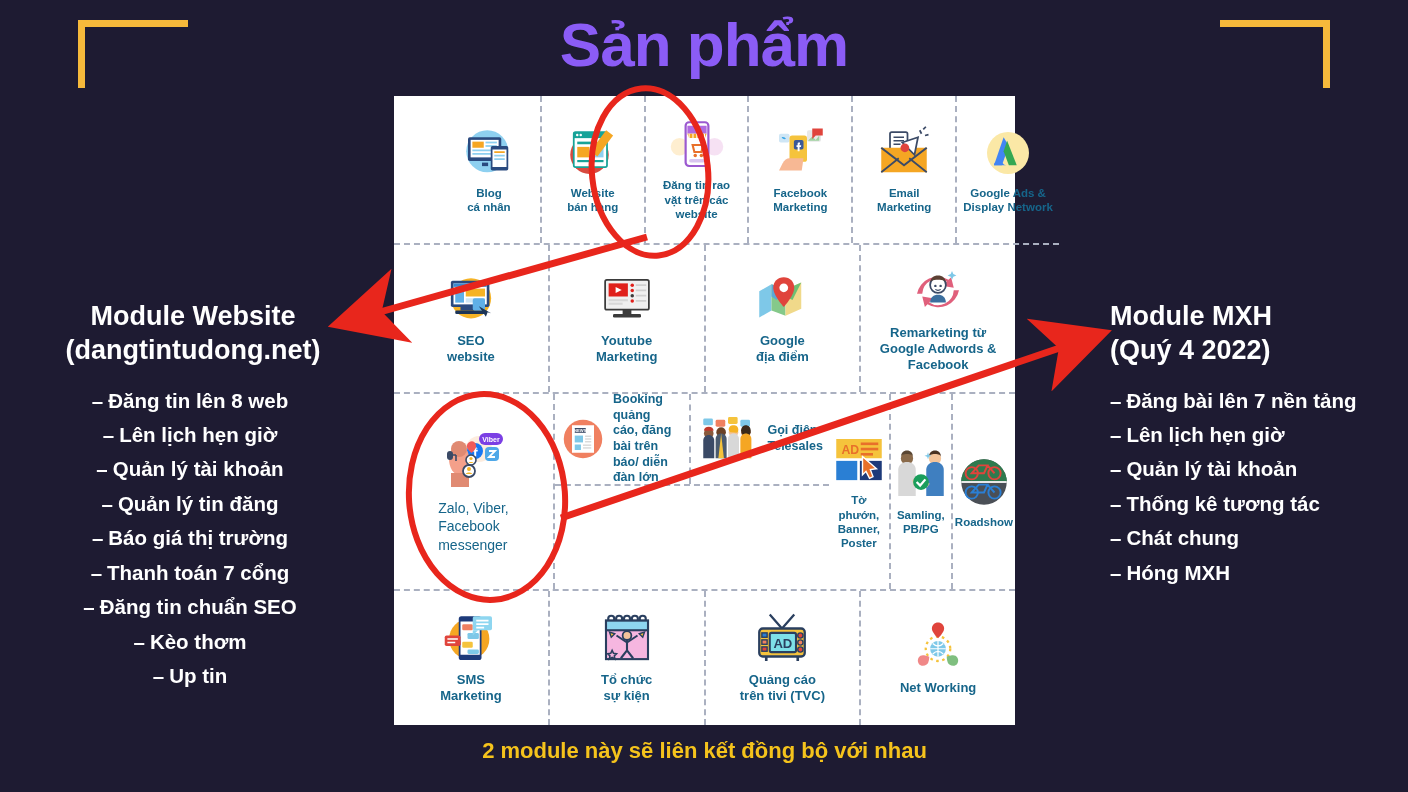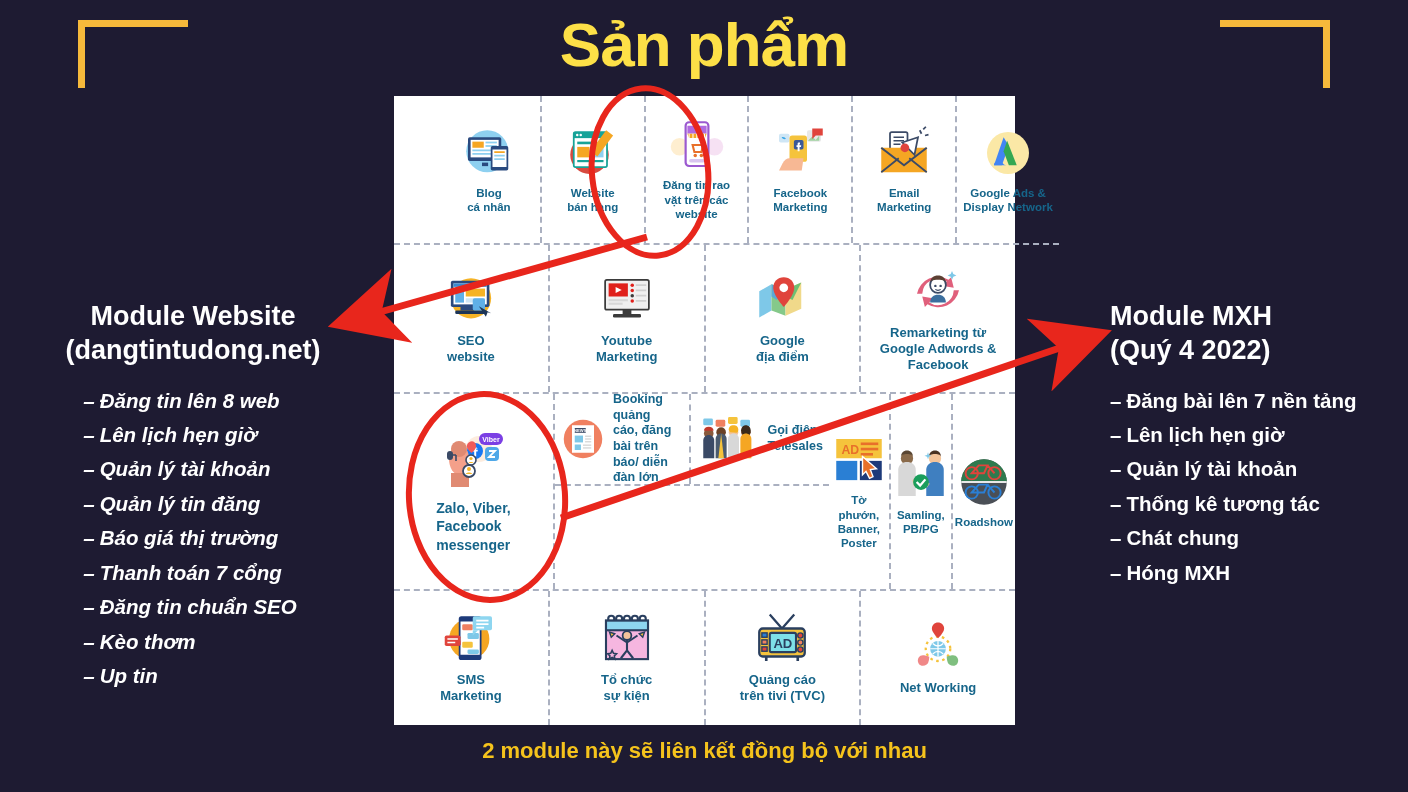--- a/index.html
+++ b/index.html
@@ -15,21 +15,21 @@
   
   .bracket{position:absolute;box-sizing:border-box;}
   .bracket.tl{left:78px;top:20px;width:110px;height:68px;
     border-top:7px solid #f6b93b;border-left:7px solid #f6b93b;}
   .bracket.tr{right:78px;top:20px;width:110px;height:68px;
     border-top:7px solid #f6b93b;border-right:7px solid #f6b93b;}
 
   
   .page-title{
     position:absolute;left:0;right:0;top:12px;
-    text-align:center;color:#fde047;
+    text-align:center;color:#8b5cf6;
     font-size:62px;font-weight:bold;letter-spacing:-1px;
     line-height:1.05;
   }
 
   
   .caption{
     position:absolute;left:394px;width:621px;top:738px;
     text-align:center;color:#f5c31c;
     font-size:22px;font-weight:bold;
   }
@@ -57,42 +57,42 @@
   .cell .lbl{
     color:#16658a;font-weight:bold;font-size:11.5px;line-height:1.25;
     margin-top:5px;
   }
   .grid-row.r2 .cell .lbl{font-size:13px;}
   .grid-row.r4 .cell .lbl{font-size:13px;}
 
   
   .r3-left{width:25.6%;border-right:2px dashed #aab0c0;
     display:flex;flex-direction:column;align-items:center;justify-content:center;}
-  .r3-left .lbl{color:#16658a;font-weight:bold;font-size:14px;line-height:1.3;margin-top:6px;}
+  .r3-left .lbl{color:#16658a;font-weight:normal;font-size:14px;line-height:1.3;margin-top:6px;}
   .r3-right{flex:1;display:flex;flex-direction:row;}
   .r3-top{height:46%;display:flex;border-bottom:2px dashed #aab0c0;}
   .r3-bot{flex:1;display:flex;}
   .cell-h{display:flex;flex-direction:row;align-items:center;justify-content:center;
      gap:8px;padding:0 6px;box-sizing:border-box;border-right:2px dashed #aab0c0;text-align:left;}
   .cell-h:last-child{border-right:none;}
   .cell-h .lbl{color:#16658a;font-weight:bold;font-size:12.5px;line-height:1.25;margin:0;}
 
   
   .ico{width:56px;height:56px;display:block;}
   .ico.sm{width:44px;height:44px;}
 
   
   .panel{position:absolute;color:#ffffff;}
   .panel .ptitle{font-size:27px;font-weight:bold;line-height:1.25;}
   .panel ul{list-style:none;margin:16px 0 0 0;padding:0;}
   .panel li{font-size:20.5px;font-weight:bold;line-height:1.68;white-space:nowrap;}
   .panel li .dash{margin-right:5px;}
 
   .panel.left{left:0;width:386px;top:300px;text-align:center;}
-  .panel.left ul{display:inline-block;text-align:left;margin-left:-6px;font-style:italic;}
+  .panel.left ul{display:inline-block;text-align:center;margin-left:-6px;}
   .panel.right{left:1110px;width:298px;top:300px;text-align:left;}
 
   
   .anno{position:absolute;inset:0;pointer-events:none;}
 </style>
 </head>
 <body>
 
 <div class="stage">
 

